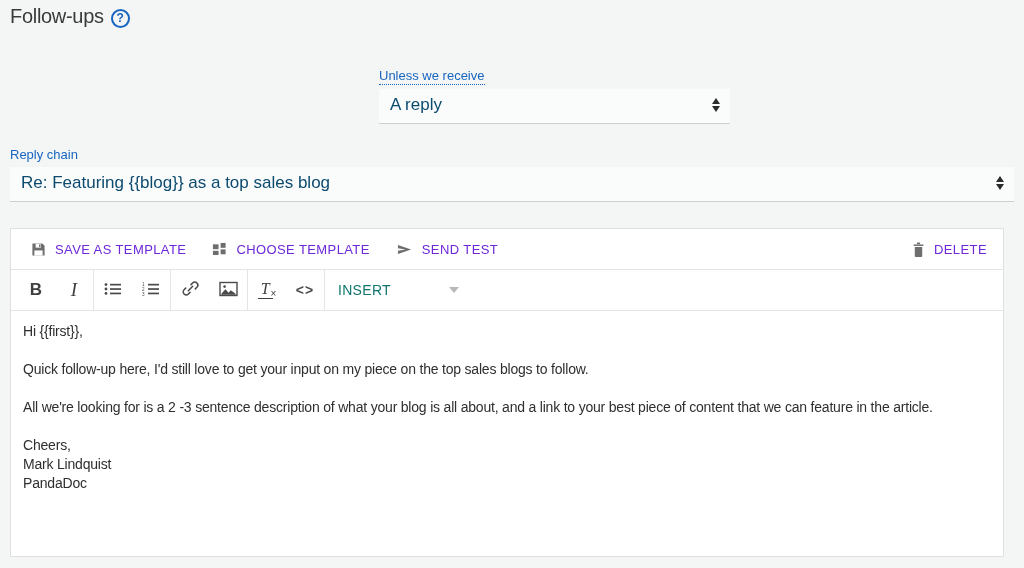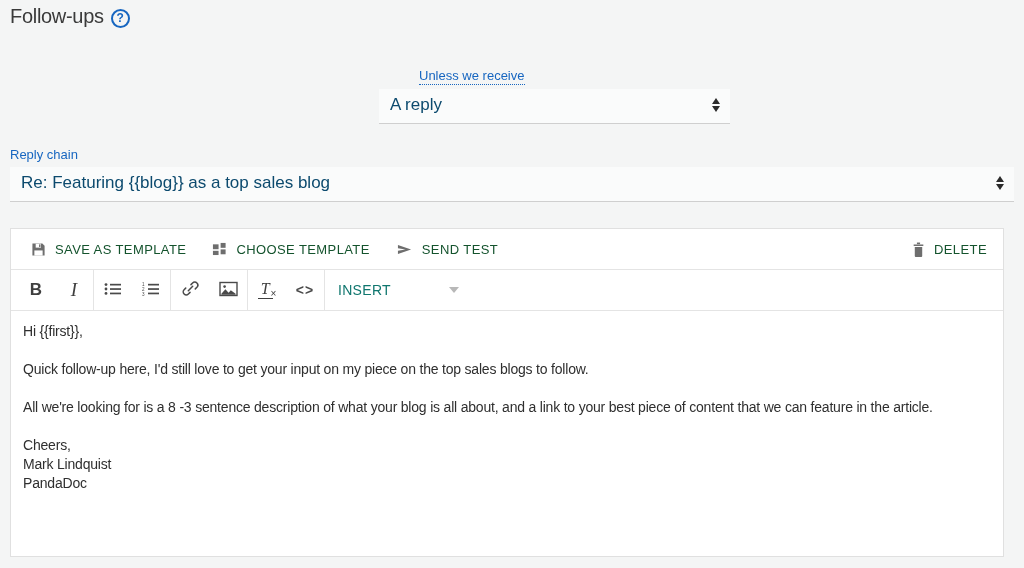--- a/index.html
+++ b/index.html
@@ -14,35 +14,35 @@
         margin-top:3px;cursor:pointer;line-height:1;}
 
   
   .field{position:absolute;}
   .field label{font-size:13px;color:#1766c0;display:inline-block;}
   .field-days{left:10px;top:70px;width:351px;}
   .text-input{width:100%;box-sizing:border-box;border:none;border-bottom:1px solid #d8d8d8;
         background:transparent;font-size:16px;color:#3c3c3c;padding:7px 2px 9px;outline:none;
         font-family:inherit;}
   .field-unless{left:379px;top:66px;width:351px;}
-  .dotted{border-bottom:1px dotted #1766c0;padding-bottom:1px;margin-left:40px;}
+  .dotted{border-bottom:1px dotted #1766c0;padding-bottom:1px;}
   .selectbox{display:flex;align-items:center;justify-content:space-between;
         border-bottom:1px solid #cfcfcf;padding:6px 10px 8px 11px;font-size:17px;color:#0c4a6e;
         background:#fafbfb;margin-top:4px;cursor:pointer;}
   .field-reply{left:10px;top:145px;width:1004px;}
   .spin{display:flex;flex-direction:column;align-items:center;gap:2px;}
   .spin i{display:block;width:0;height:0;border-left:4px solid transparent;border-right:4px solid transparent;}
   .spin .up{border-bottom:6px solid #2b2b2b;}
   .spin .dn{border-top:6px solid #2b2b2b;}
 
   
   .editor{position:absolute;left:10px;top:228px;width:992px;border:1px solid #e0e0e0;background:#fff;}
   .actions{height:40px;display:flex;align-items:center;padding:0 16px 0 20px;gap:26px;
         border-bottom:1px solid #e4e4e4;}
-  .abtn{display:flex;align-items:center;gap:9px;background:none;border:none;color:#14532d;
+  .abtn{display:flex;align-items:center;gap:9px;background:none;border:none;color:#6d28d9;
         font-size:13px;letter-spacing:0.4px;font-family:inherit;cursor:pointer;padding:0;}
   .abtn svg{display:block;}
   .delete-btn{margin-left:auto;text-align:center;}
 
   .format{height:40px;display:flex;align-items:stretch;border-bottom:1px solid #e4e4e4;}
   .fcell{width:38px;display:flex;align-items:center;justify-content:center;background:none;border:none;
         cursor:pointer;padding:0;font-family:inherit;}
   .fcell:first-child{margin-left:6px;}
   .fsep{width:1px;background:#e4e4e4;}
   .gB{font-weight:bold;font-size:17px;color:#3f3f3f;}
@@ -204,20 +204,20 @@
       <span class="fsep"></span>
       <button class="insert">
         <span>INSERT</span>
         <span class="caret"></span>
       </button>
     </div>
 
     <div class="ebody">
       <p>Hi {{first}},</p>
       <p>Quick follow-up here, I'd still love to get your input on my piece on the top sales blogs to follow.</p>
-      <p>All we're looking for is a 8 -3 sentence description of what your blog is all about, and a link to your best piece of content that we can feature in the article.</p>
+      <p>All we're looking for is a 2 -3 sentence description of what your blog is all about, and a link to your best piece of content that we can feature in the article.</p>
       <p class="sig">Cheers,
 Mark Lindquist
 PandaDoc</p>
     </div>
 
   </div>
 </div>
 
 </body></html>

